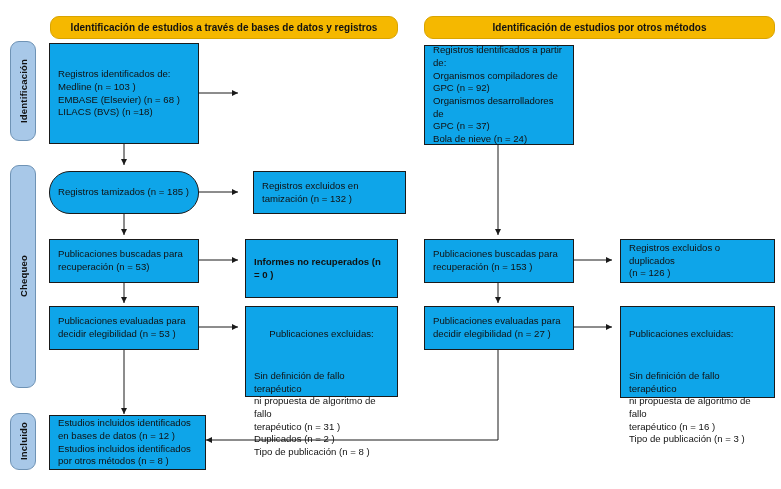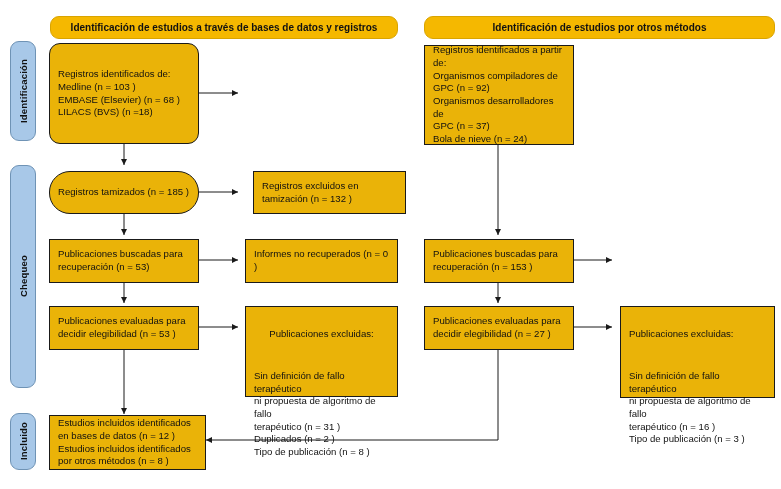--- a/index.html
+++ b/index.html
@@ -51,21 +51,21 @@
     display: flex;
     align-items: center;
     justify-content: center;
     font-size: 10px;
     font-weight: bold;
     color: #111111;
     text-align: center;
   }
   .node {
     position: absolute;
-    background: #eab308;
+    background: #0ea5e9;
     border: 1px solid #1a1a1a;
     box-sizing: border-box;
     display: flex;
     align-items: center;
     padding: 5px 8px;
     font-size: 9.6px;
     line-height: 1.32;
     color: #111111;
     white-space: pre-line;
   }
@@ -131,21 +131,21 @@
   <div class="phase-bar" style="left:10px; top:165px; width:26px; height:223px;">
     <span>Chequeo</span>
   </div>
   <div class="phase-bar" style="left:10px; top:413px; width:26px; height:57px;">
     <span>Incluido</span>
   </div>
 
   <div class="header-bar" style="left:424px; top:16px; width:351px; height:23px;">Identificación de estudios por otros métodos</div>
   <div class="header-bar" style="left:50px; top:16px; width:348px; height:23px;">Identificación de estudios a través de bases de datos y registros</div>
 
-  <div class="node" style="left:49px; top:43px; width:150px; height:101px;border-radius:11px;">
+  <div class="node" style="left:49px; top:43px; width:150px; height:101px;">
     <div class="body">Registros identificados de:
 Medline (n = 103 )
 EMBASE (Elsevier) (n = 68 )
 LILACS (BVS) (n =18)</div>
   </div>
 
 
   <div class="node" style="left:49px; top:171px; width:150px; height:43px;border-radius:21px;">
     <div class="body">Registros tamizados (n = 185 )</div>
   </div>
@@ -153,21 +153,21 @@
   <div class="node" style="left:245px; top:171px; width:153px; height:43px;margin-left:8px;">
     <div class="body">Registros excluidos en
 tamización  (n = 132 )</div>
   </div>
 
   <div class="node" style="left:49px; top:239px; width:150px; height:44px;">
     <div class="body">Publicaciones buscadas para
 recuperación  (n = 53)</div>
   </div>
 
-  <div class="node" style="left:245px; top:239px; width:153px; height:44px;">
+  <div class="node" style="left:245px; top:239px; width:153px; height:59px;font-weight:bold;">
     <div class="body">Informes no recuperados (n = 0 )</div>
   </div>
 
   <div class="node" style="left:49px; top:306px; width:150px; height:44px;">
     <div class="body">Publicaciones evaluadas para
 decidir elegibilidad (n = 53 )</div>
   </div>
 
   <div class="node top-text" style="left:245px; top:306px; width:153px; height:91px; padding-top:8px;">
     <div class="body">
@@ -188,20 +188,24 @@
 Organismos desarrolladores de
 GPC (n = 37)
 Bola de nieve (n = 24)</div>
   </div>
 
   <div class="node" style="left:424px; top:239px; width:150px; height:44px;">
     <div class="body">Publicaciones buscadas para
 recuperación  (n = 153 )</div>
   </div>
 
+  <div class="node" style="left:620px; top:239px; width:155px; height:44px;">
+    <div class="body">Registros excluidos o duplicados
+(n = 126 )</div>
+  </div>
 
   <div class="node" style="left:424px; top:306px; width:150px; height:44px;">
     <div class="body">Publicaciones evaluadas para
 decidir elegibilidad  (n = 27 )</div>
   </div>
 
   <div class="node top-text" style="left:620px; top:306px; width:155px; height:92px; padding-top:8px;">
     <div class="body">
       <span class="excl-title" style="text-align:left;">Publicaciones excluidas:</span>
       <span>Sin definición de fallo terapéutico

